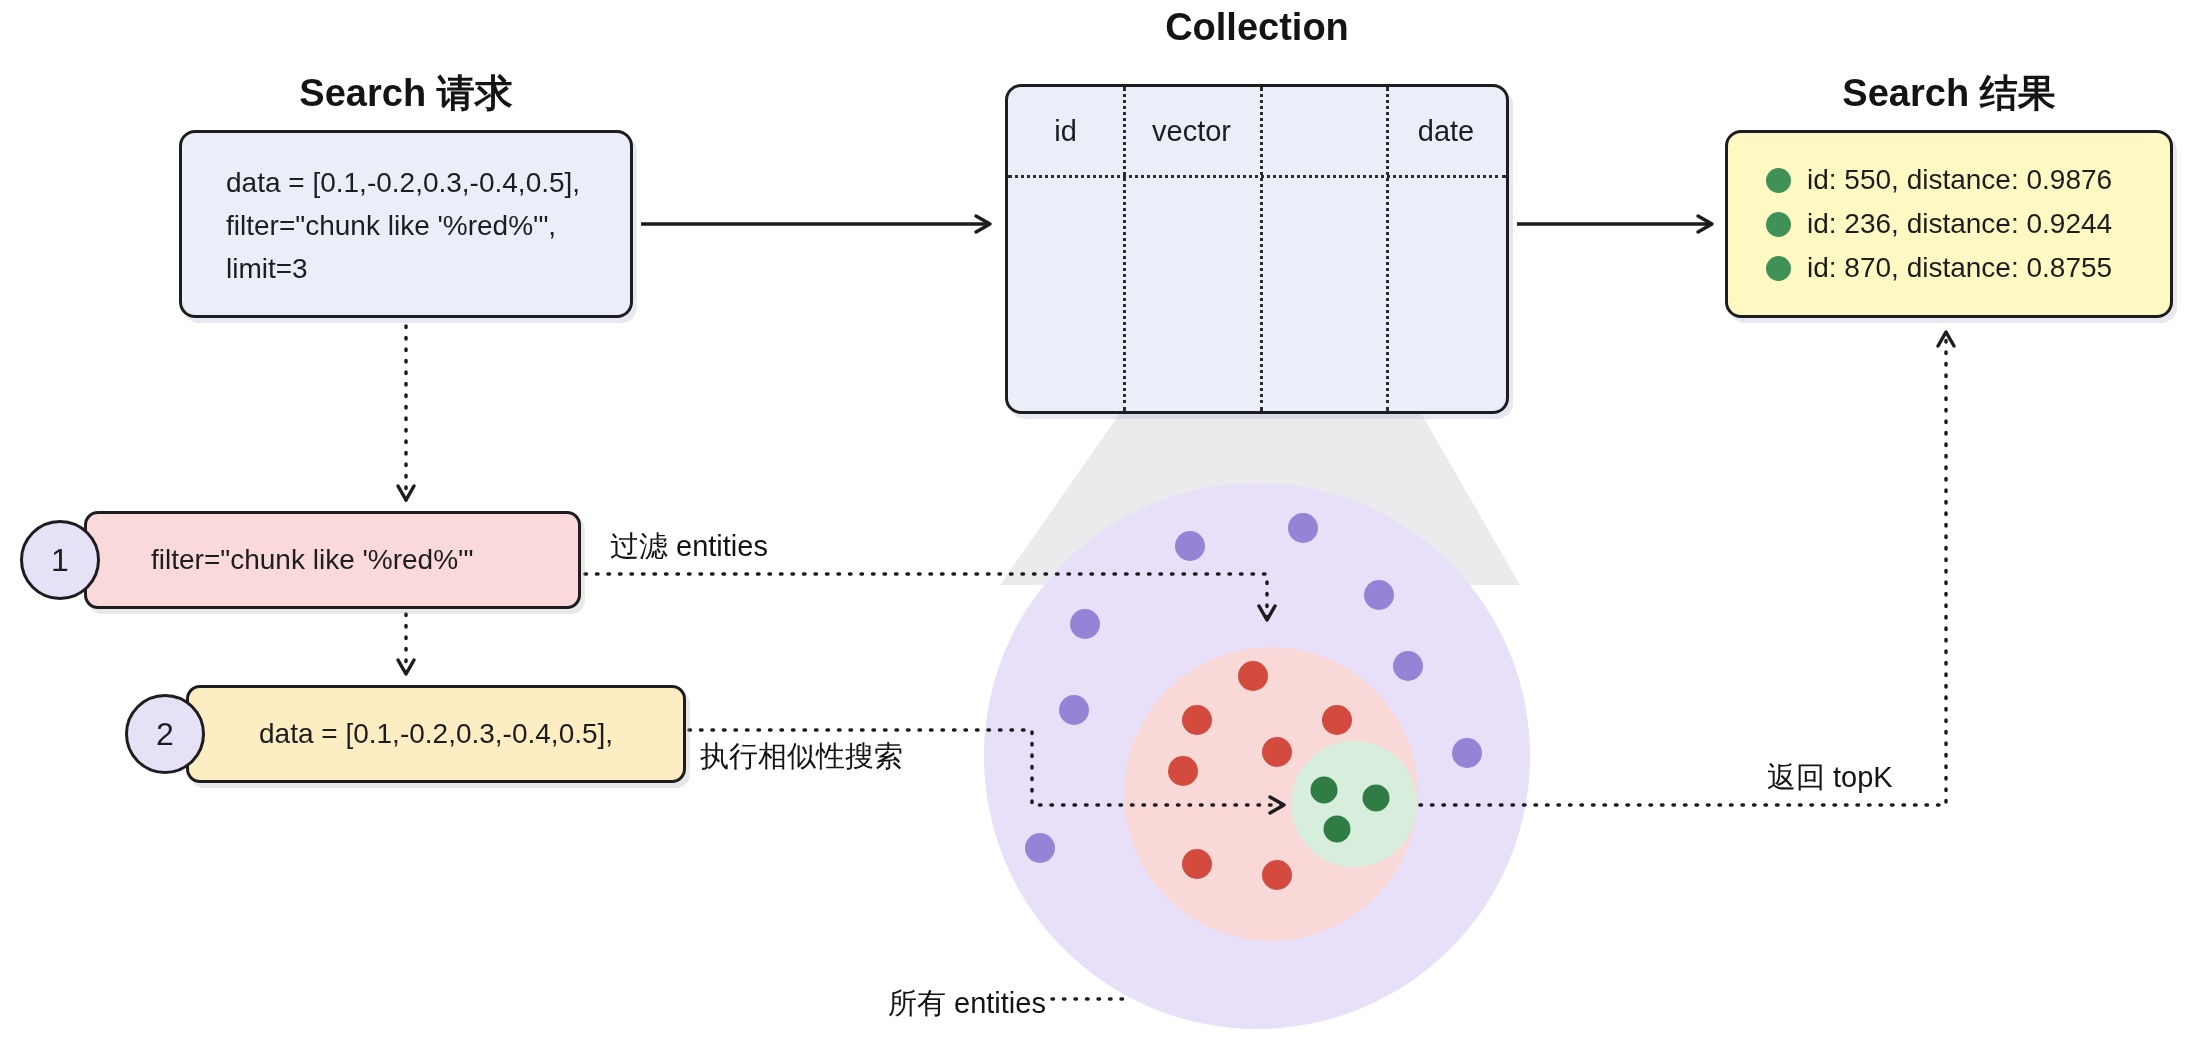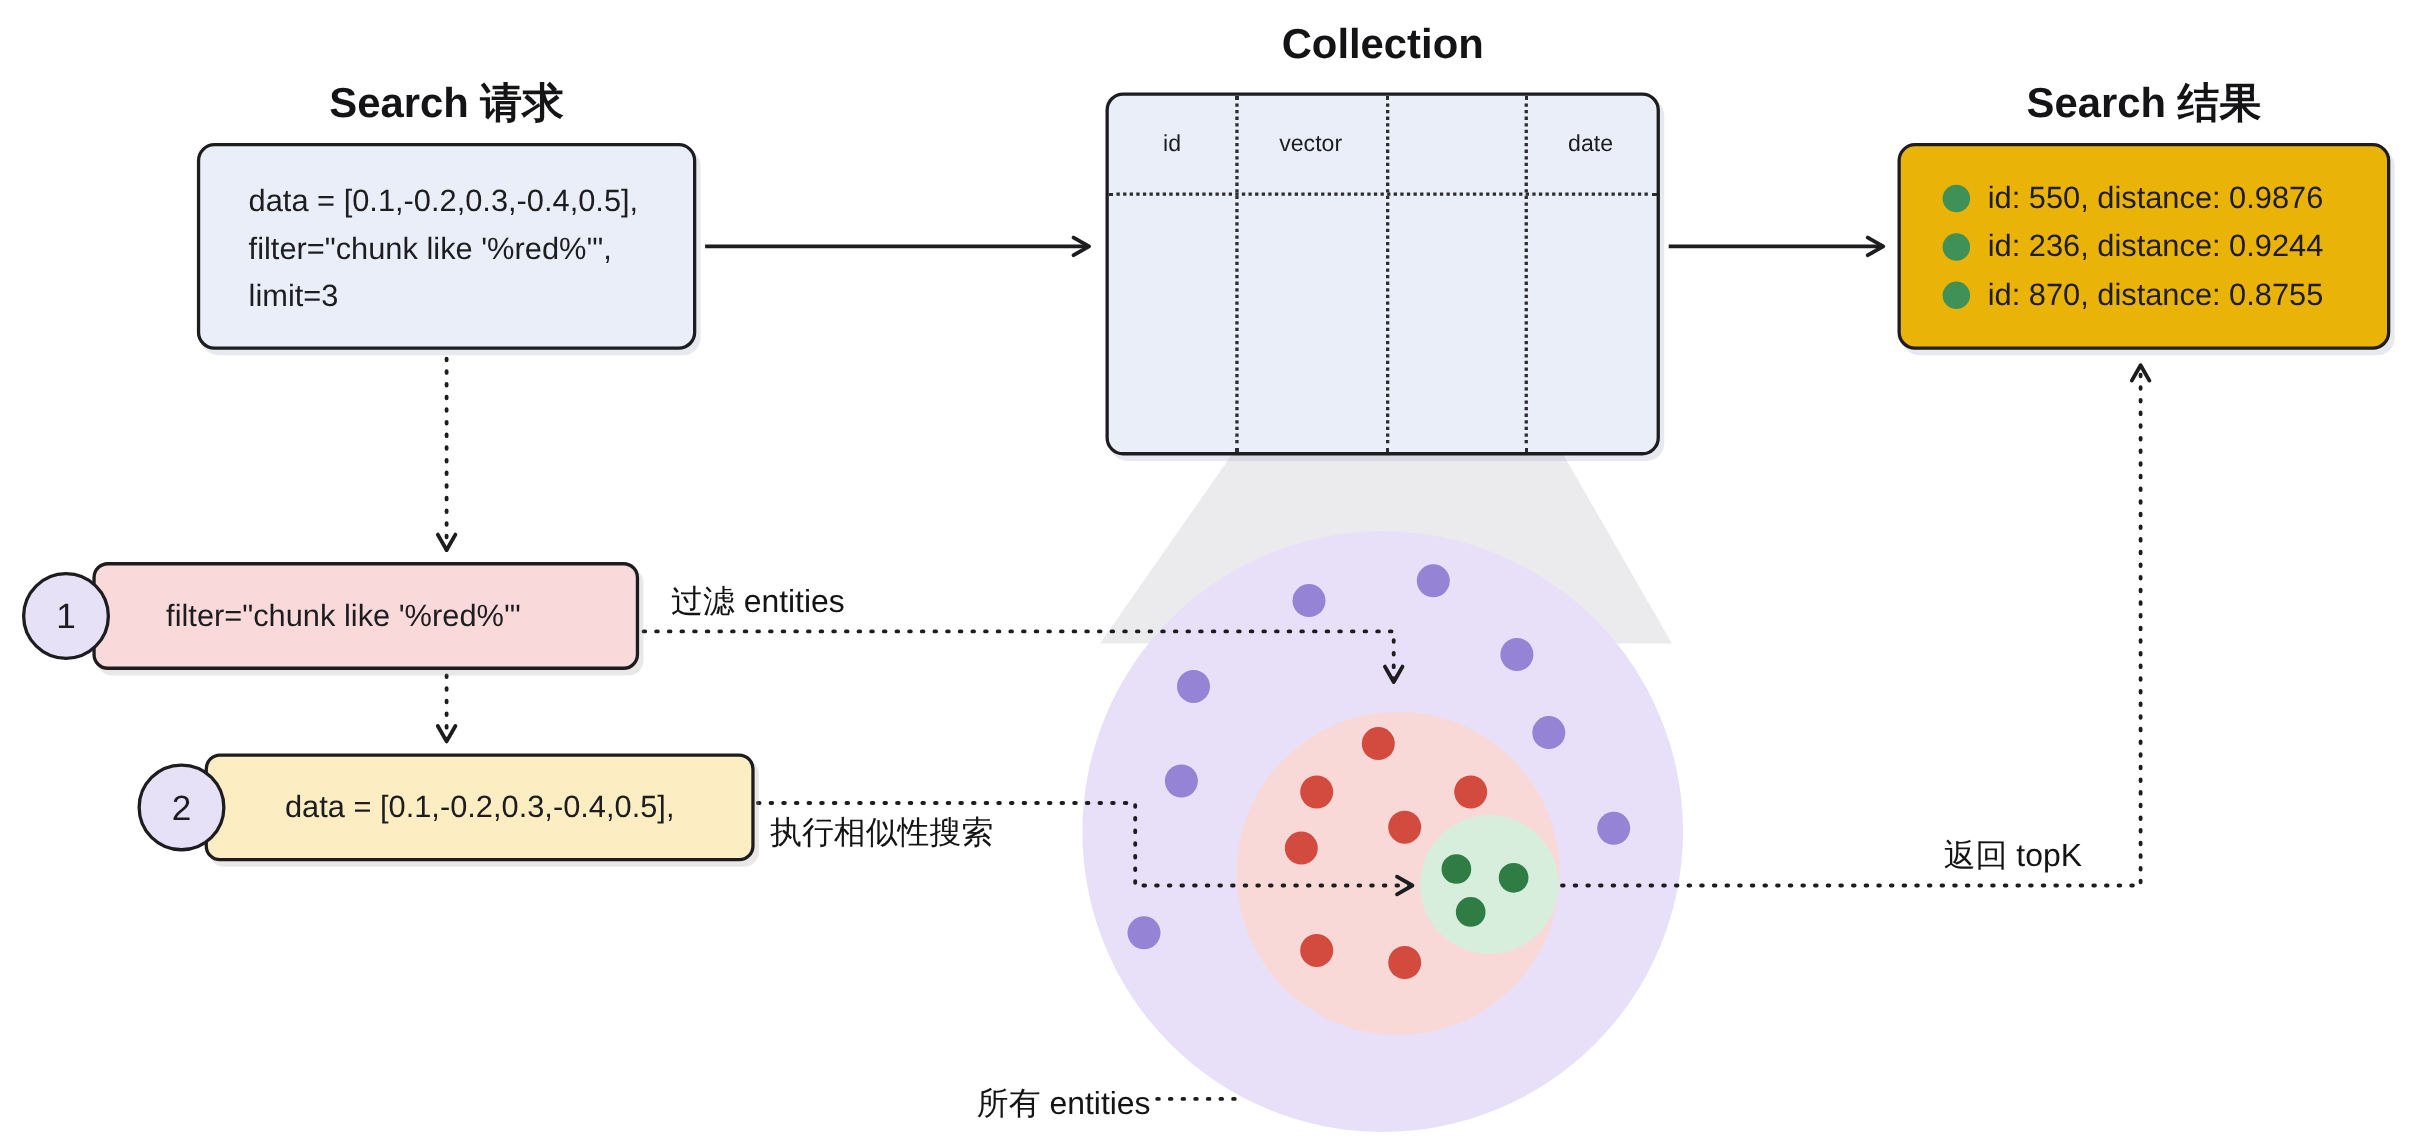--- a/index.html
+++ b/index.html
@@ -4,32 +4,32 @@
 <style>
   html,body{margin:0;padding:0;background:#ffffff;}
   .canvas{
     position:relative;width:2196px;height:1038px;background:#ffffff;
     font-family:"Liberation Sans","DejaVu Sans",sans-serif;color:#1d1d20;overflow:hidden;
   }
   .abs-layer{position:absolute;left:0;top:0;width:2196px;height:1038px;pointer-events:none;}
 
   .title{position:absolute;font-weight:bold;font-size:38px;text-align:center;color:#141416;}
   .title.request{left:179px;top:68px;width:454px;}
-  .title.collection{left:1005px;top:20px;width:504px;}
+  .title.collection{left:1005px;top:6px;width:504px;}
   .title.results{left:1725px;top:68px;width:448px;}
 
   .panel{
     position:absolute;background:#e9eef9;border:3px solid #1d1d20;border-radius:16px;
     box-sizing:border-box;box-shadow:4px 5px 0 rgba(170,175,200,0.28);
   }
   .request-box{left:179px;top:130px;width:454px;height:188px;padding:28px 0 0 44px;}
   .code-line{font-size:28px;line-height:43px;white-space:pre;}
 
   .table{left:1005px;top:84px;width:504px;height:330px;}
-  .th{position:absolute;top:0;height:88px;line-height:88px;text-align:center;font-size:21px;}
+  .th{position:absolute;top:0;height:88px;line-height:88px;text-align:center;font-size:29px;}
   .vline{position:absolute;top:0;bottom:0;width:0;border-left:3px dotted #2c2c30;}
   .hline{position:absolute;left:0;right:0;top:88px;height:0;border-top:3px dotted #2c2c30;}
 
   .results-box{left:1725px;top:130px;width:448px;height:188px;display:flex;flex-direction:column;
     justify-content:center;padding-left:38px;}
   .result-row{display:flex;align-items:center;height:44px;font-size:28px;gap:16px;}
   .rdot{width:25px;height:25px;border-radius:50%;background:#3f9158;flex:none;}
 
   .pill{
     position:absolute;border:3px solid #1d1d20;border-radius:14px;box-sizing:border-box;
@@ -127,21 +127,21 @@
   <div class="panel table" style="background: rgb(233, 238, 249);">
     <div class="th" style="left:0;width:115px">id</div>
     <div class="th" style="left:115px;width:137px">vector</div>
     <div class="th" style="left:378px;width:120px">date</div>
     <div class="vline" style="left:115px"></div>
     <div class="vline" style="left:252px"></div>
     <div class="vline" style="left:378px"></div>
     <div class="hline"></div>
   </div>
 
-  <div class="panel results-box" style="background: #eab308;">
+  <div class="panel results-box" style="background: #fef9c3;">
     <div class="result-row">
       <span class="rdot" style="background: rgb(63, 145, 88);"></span>
       <span>id: 550, distance: 0.9876</span>
     </div>
     <div class="result-row">
       <span class="rdot" style="background: rgb(63, 145, 88);"></span>
       <span>id: 236, distance: 0.9244</span>
     </div>
     <div class="result-row">
       <span class="rdot" style="background: rgb(63, 145, 88);"></span>

